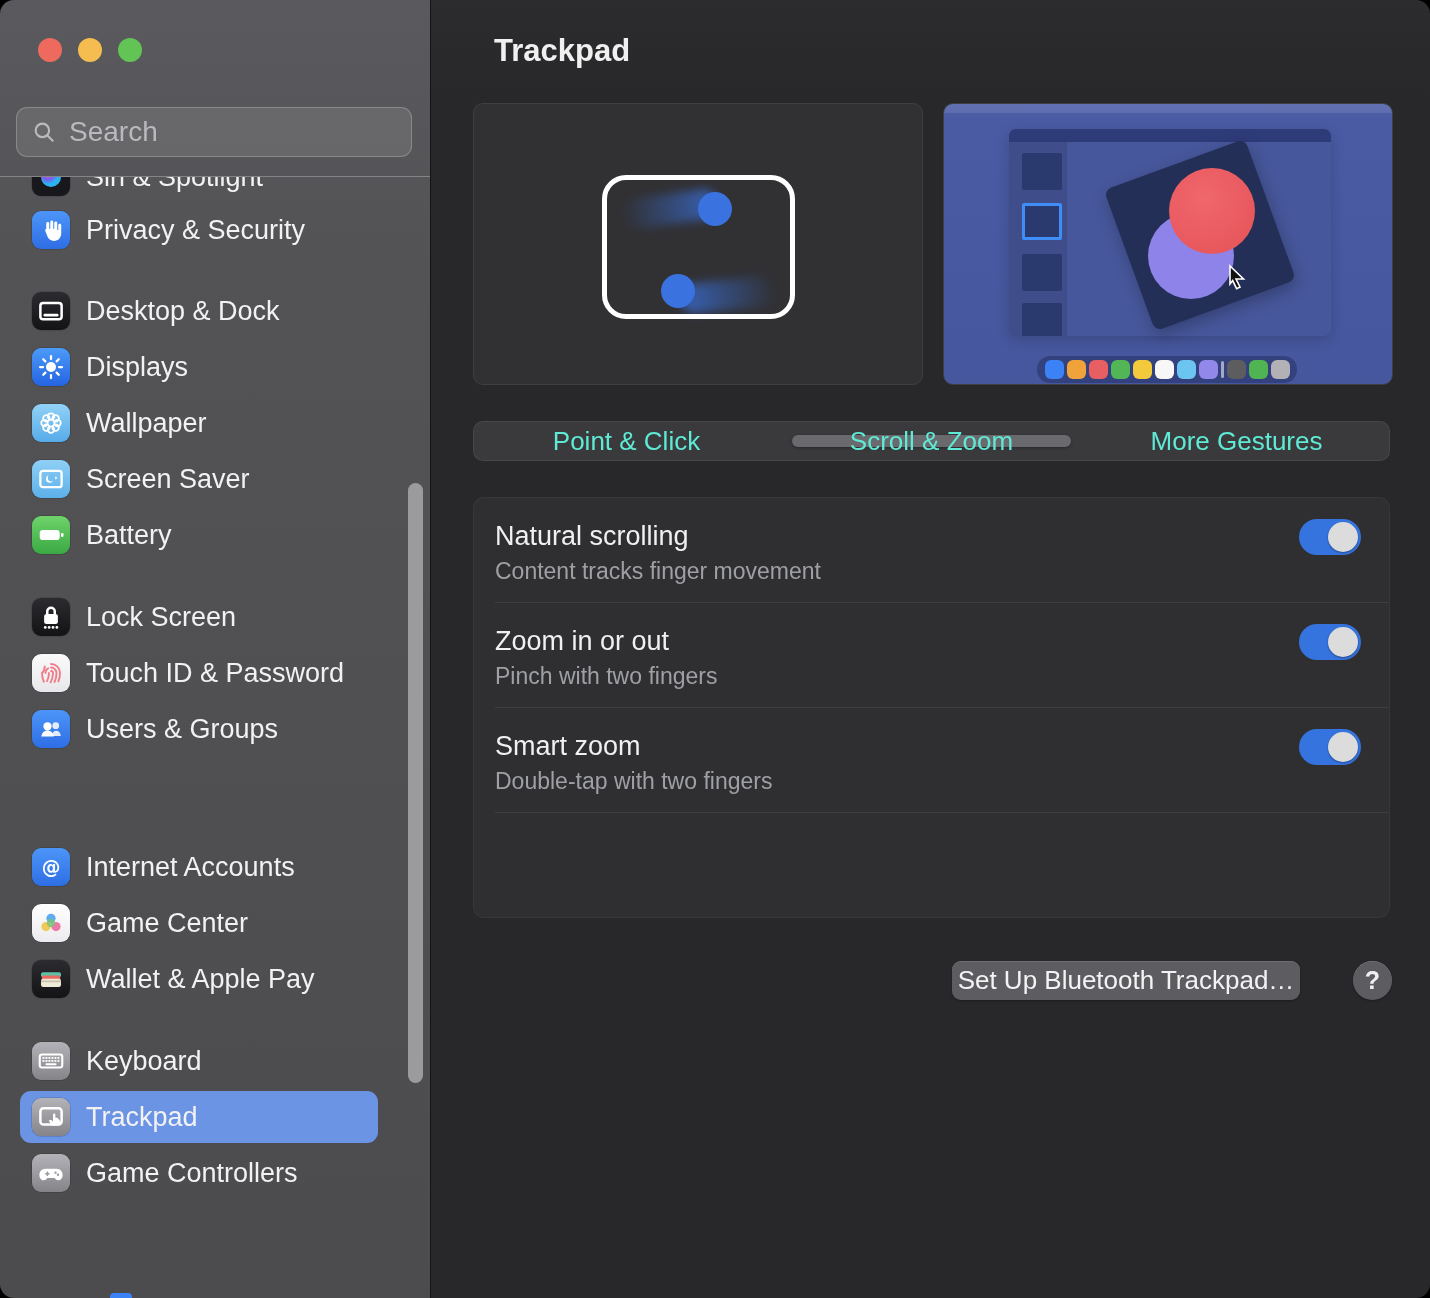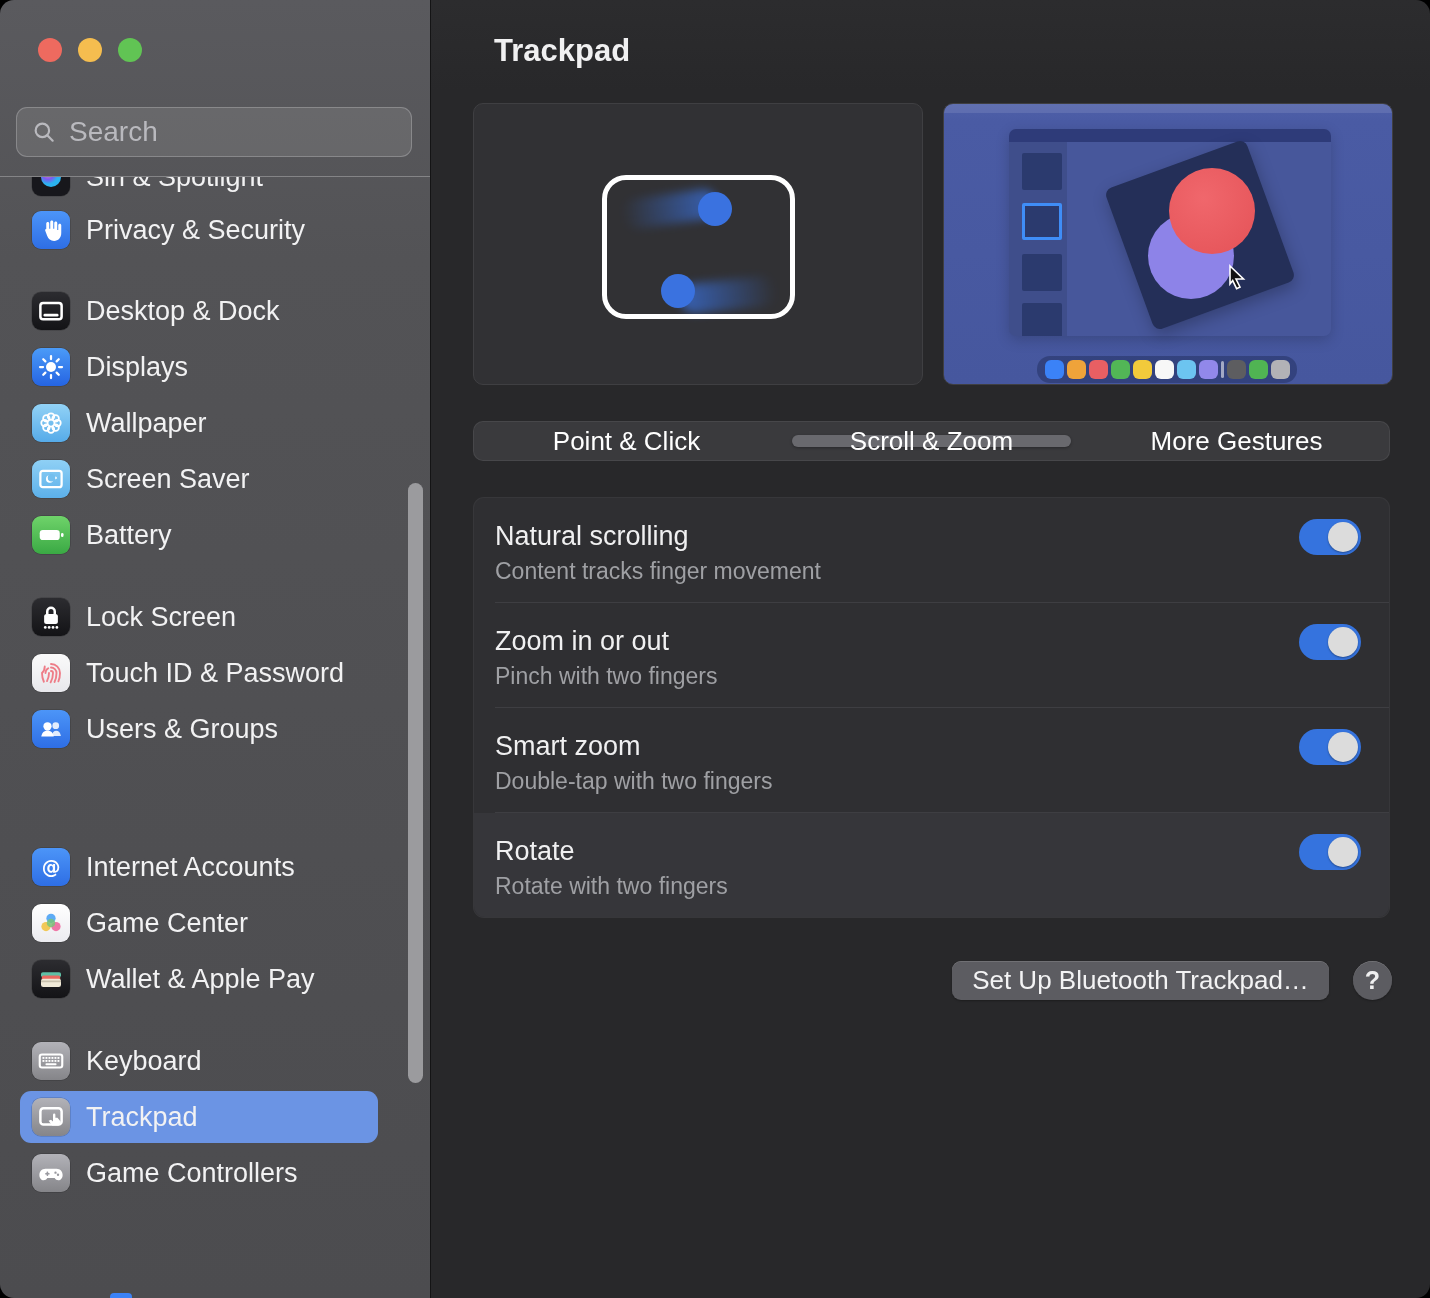--- a/index.html
+++ b/index.html
@@ -56,35 +56,35 @@
   .circ.red{left:225px;top:64px;width:86px;height:86px;background:radial-gradient(circle at 40% 35%,#f0676c,#e45257);}
   .cursor{position:absolute;left:283px;top:160px;}
   .swatchbar{position:absolute;left:93px;top:252px;width:260px;height:27px;border-radius:13px;background:rgba(18,28,66,0.35);
     display:flex;align-items:center;justify-content:center;gap:3px;padding:0 6px;}
   .sw{width:19px;height:19px;border-radius:6px;flex:0 0 19px;}
   .sw-div{width:3px;height:17px;border-radius:2px;background:rgba(255,255,255,0.55);flex:0 0 3px;}
 
   
   .segments{position:absolute;left:42px;top:421px;width:917px;height:40px;background:#3a3a3d;border:1px solid rgba(255,255,255,0.07);
     border-radius:10px;display:flex;}
-  .seg{flex:1;display:flex;align-items:center;justify-content:center;color:#ffffff;font-size:26px;border-radius:8px;margin:13px;}
+  .seg{flex:1;display:flex;align-items:center;justify-content:center;color:#5eead4;font-size:26px;border-radius:8px;margin:13px;}
   .seg.sel{background:#69696e;box-shadow:0 1px 3px rgba(0,0,0,0.3);text-align:right;}
 
   
   .card{position:absolute;left:42px;top:497px;width:917px;height:421px;background:#2f2f32;border-radius:11px;border:1px solid rgba(255,255,255,0.04);}
   .row{position:absolute;left:0;right:0;height:105px;text-align:center;}
   .row .rt{position:absolute;left:21px;top:23px;font-size:27px;color:#f0f0f1;}
   .row .rs{position:absolute;left:21px;top:60px;font-size:23px;color:#9fa0a4;}
   .row .divider{position:absolute;left:21px;right:0;bottom:0;height:1px;background:#3e3e42;}
   .row.hl{background:#36363a;border-radius:0 0 11px 11px;}
   .toggle{position:absolute;right:28px;top:21px;width:62px;height:36px;border-radius:18px;background:#3573de;}
   .toggle .knob{position:absolute;right:3px;top:3px;width:30px;height:30px;border-radius:50%;background:#dcdcdc;box-shadow:0 1px 2px rgba(0,0,0,0.35);}
 
   
-  .setup-btn{position:absolute;left:521px;top:961px;width:377px;height:39px;border-radius:9px;background:#5c5c61;
+  .setup-btn{position:absolute;left:521px;top:961px;width:348px;height:39px;border-radius:9px;background:#5c5c61;
     color:#f3f3f4;font-size:26px;display:flex;align-items:center;justify-content:center;box-shadow:inset 0 0.5px 0 rgba(255,255,255,0.25),0 1px 2px rgba(0,0,0,0.3);}
   .help-btn{position:absolute;left:922px;top:961px;width:39px;height:39px;border-radius:50%;background:#5c5c61;
     color:#f0f0f1;font-size:25px;font-weight:700;display:flex;align-items:center;justify-content:center;box-shadow:inset 0 0.5px 0 rgba(255,255,255,0.25),0 1px 2px rgba(0,0,0,0.3);}
 </style>
 </head>
 <body>
 
 <div class="window">
 
   <div class="sidebar">
@@ -394,26 +394,19 @@
         <div class="divider"></div>
       </div>
       <div class="row" style="top:210px">
         <div class="rt">Smart zoom</div>
         <div class="rs">Double-tap with two fingers</div>
         <div class="toggle">
             <div class="knob"></div>
           </div>
         <div class="divider"></div>
       </div>
-      <div class="row hl" style="top:315px;height:104px">
-        <div class="rt">Rotate</div>
-        <div class="rs">Rotate with two fingers</div>
-        <div class="toggle">
-            <div class="knob"></div>
-          </div>
-      </div>
     </div>
 
     <div class="setup-btn">Set Up Bluetooth Trackpad…</div>
     <div class="help-btn">?</div>
   </div>
 
 </div>
 
 </body></html>

